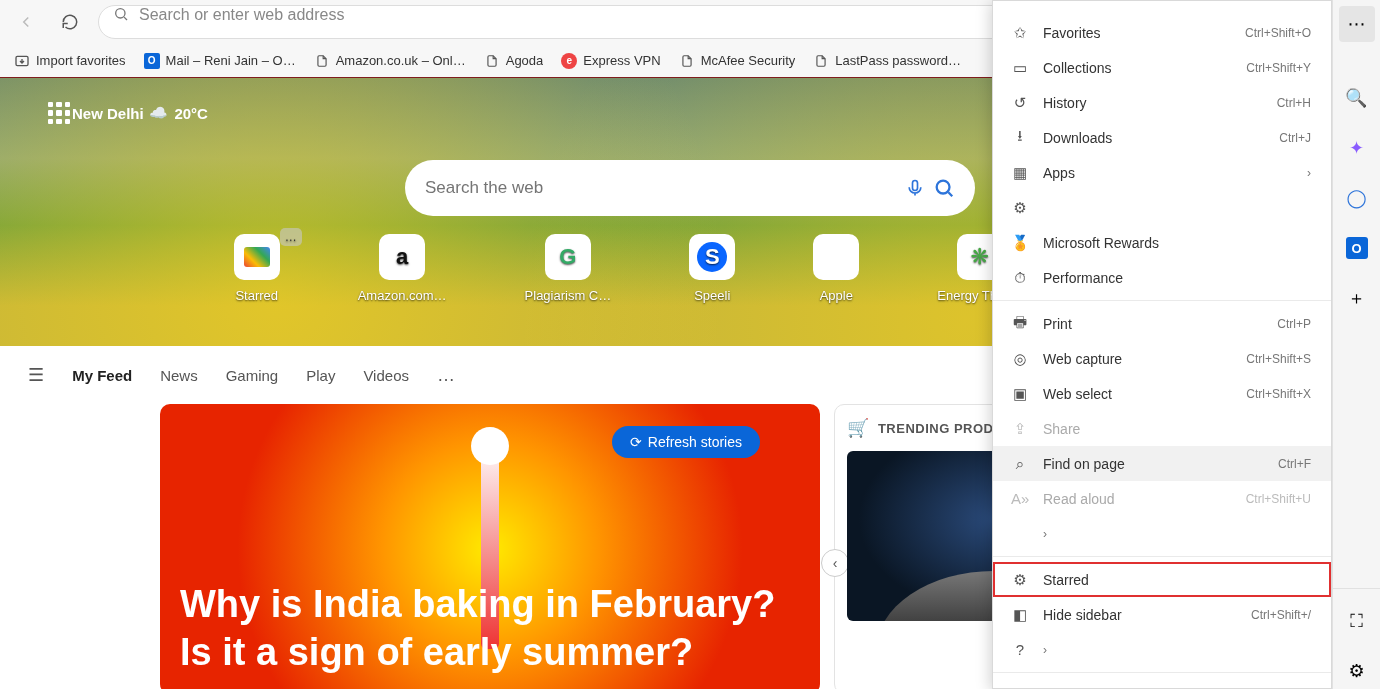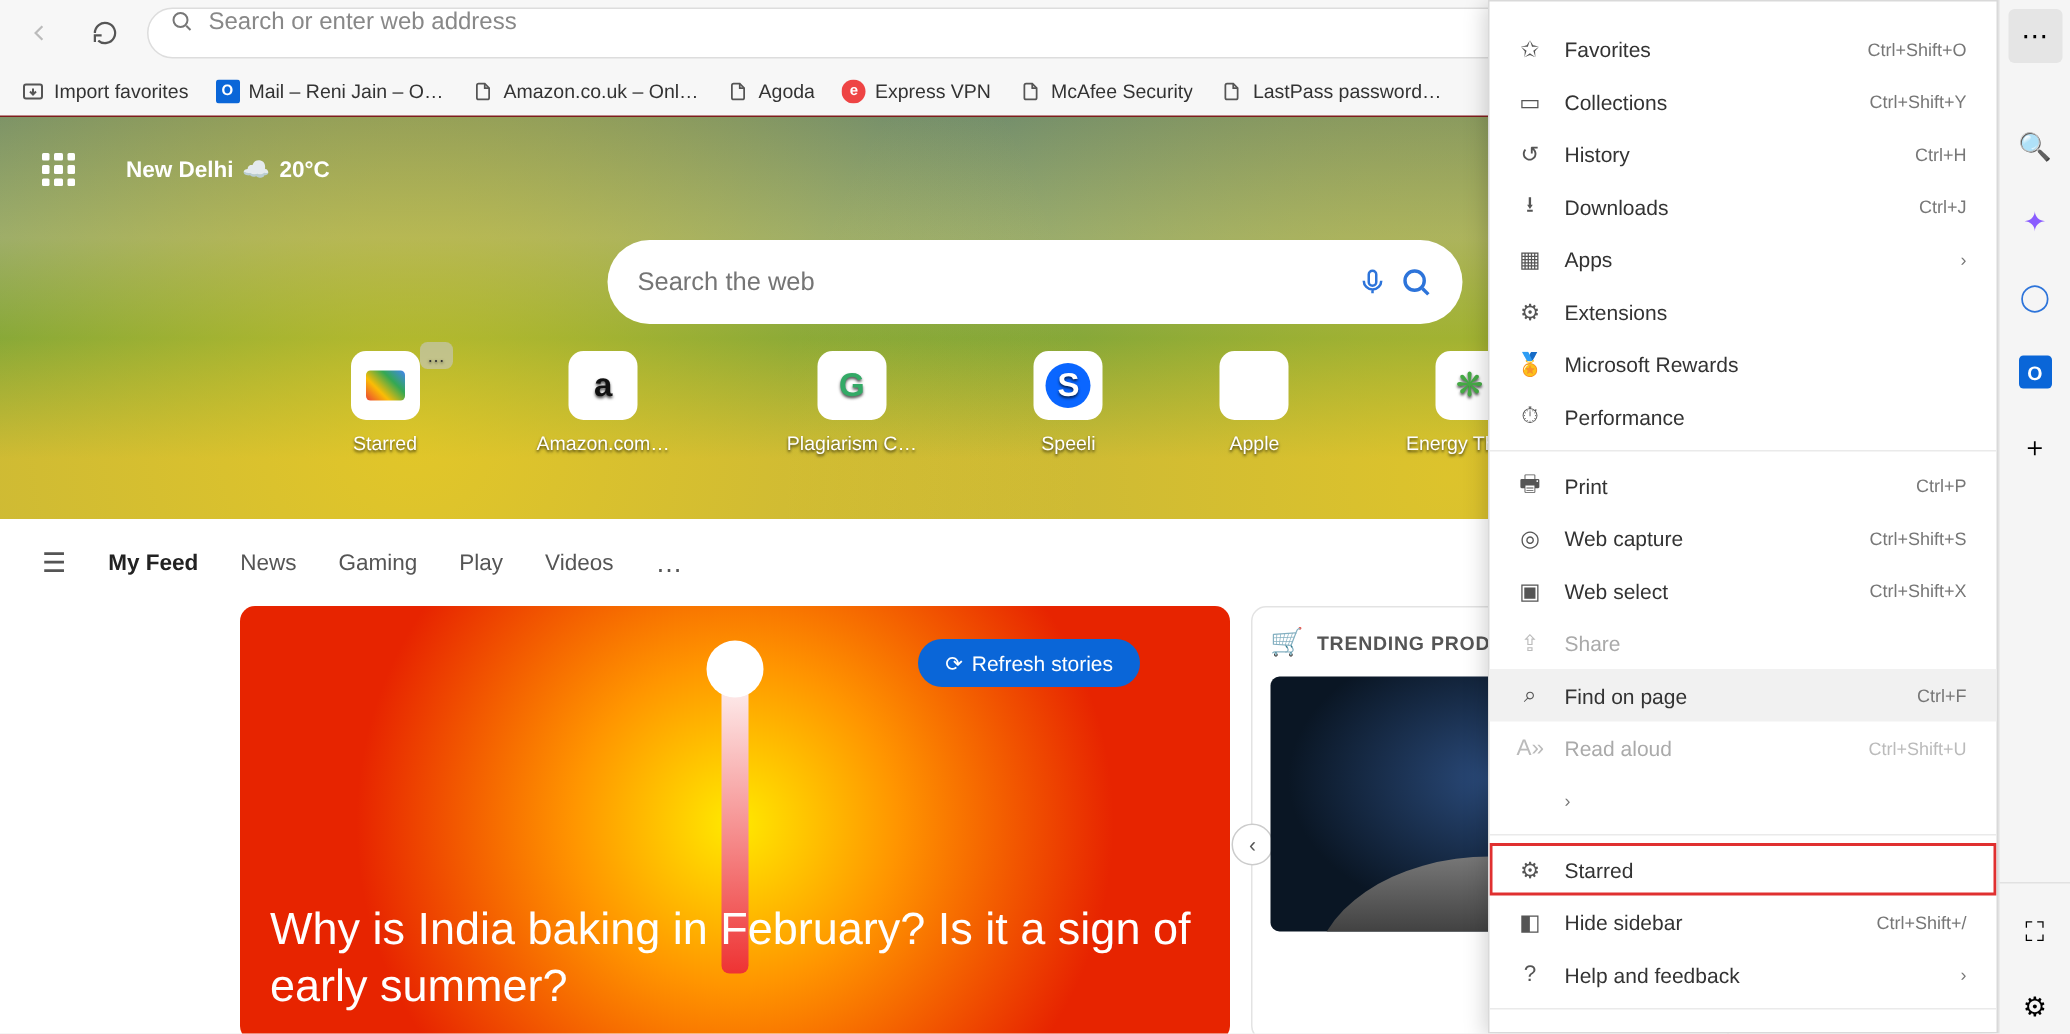--- a/index.html
+++ b/index.html
@@ -11,21 +11,21 @@
 .addr { flex: 1; height: 34px; background: #fff; border: 1px solid #ddd; border-radius: 18px; display: flex; align-items: flex-start; padding: 0 14px; gap: 10px; color: #666; }
 
 
 .bmbar { height: 34px; display: flex; align-items: center; padding: 0 14px; gap: 18px; background: #f7f7f7; font-size: 13px; border-bottom: 1px solid #7f1d1d; }
 .bm { display: flex; align-items: center; gap: 6px; color: #333; white-space: nowrap; max-width: 160px; overflow: hidden; text-overflow: ellipsis; }
 .favico { width: 16px; height: 16px; border-radius: 2px; display: inline-flex; align-items: center; justify-content: center; font-size: 10px; font-weight: bold; }
 
 
 .hero { position: relative; height: 268px; background: linear-gradient(to bottom, #6b8a72 0%, #8aa57a 30%, #6a9d3f 55%, #c4b43a 85%); overflow: hidden; }
 .hero::before { content:""; position:absolute; inset:0; background: radial-gradient(circle at 20% 80%, rgba(245,210,30,.6) 0%, transparent 40%), radial-gradient(circle at 70% 90%, rgba(245,210,30,.5) 0%, transparent 45%); }
-.hero-top { position: relative; display: flex; align-items: center; padding: 24px 28px 0; gap: 34px; color: #fff; font-weight: 600; }
+.hero-top { position: relative; display: flex; align-items: center; padding: 24px 48px 0; gap: 2px; color: #fff; font-weight: 600; }
 .apps-grid { width: 22px; height: 22px; display: grid; grid-template: repeat(3,1fr)/repeat(3,1fr); gap: 3px; }
 .apps-grid span { background: #fff; border-radius: 1px; }
 .weather { display: flex; align-items: center; gap: 6px; font-size: 15px; }
 
 .search-wrap { position: relative; margin: 18px auto 0; width: 570px; }
 .searchbox { height: 56px; background: #fff; border-radius: 30px; display: flex; align-items: center; padding: 0 20px; gap: 8px; margin-top: 36px; }
 .searchbox input { flex: 1; border: 0; outline: 0; font-size: 17px; color: #555; background: transparent; }
 .mic { color:#2d74da; font-size: 20px; }
 .mag { color:#2d74da; font-size: 20px; font-weight: bold; }
 
@@ -43,21 +43,21 @@
 .feedbar .hamb { font-size: 18px; }
 .feedbar .active { font-weight: 700; color: #222; }
 .pill { border: 1px solid #aaa; border-radius: 20px; padding: 6px 16px; display: flex; align-items: center; gap: 8px; font-size: 14px; color:#333; }
 .spacer { flex: 1; }
 
 .feedbody { display: flex; gap: 14px; padding: 0 160px 0 160px; }
 .story { position: relative; width: 660px; height: 290px; background: radial-gradient(circle at 50% 50%, #ffea00 0%, #ff9500 30%, #e72400 70%); border-radius: 10px; color:#fff; overflow:hidden; }
 .story::after { content:""; position:absolute; left:50%; top:12%; width:18px; height:210px; transform:translateX(-50%); background: linear-gradient(#fff,#e33); border-radius:10px 10px 6px 6px; }
 .story::before { content:""; position:absolute; left:50%; top:8%; width:38px; height:38px; transform:translateX(-50%); background:#fff; border-radius:50%; z-index:1;}
 .refresh { position:absolute; top:22px; right:60px; background:#0a66d8; color:#fff; border-radius:20px; padding:8px 18px; font-size:14px; display:flex; align-items:center; gap:6px; z-index: 2; }
-.headline { position:absolute; left:20px; bottom:18px; right:20px; font-size:30px; font-weight:400; line-height:1.25; z-index: 2; }
+.headline { position:absolute; left:20px; bottom:18px; right:20px; font-size:38px; font-weight:700; line-height:1.25; z-index: 2; }
 
 .trending { width:320px; border:1px solid #e3e3e3; border-radius:10px; padding:12px; position: relative; }
 .trending-h { display:flex; align-items:center; gap:8px; color:#555; font-weight:700; font-size:13px; letter-spacing:.5px; }
 .trending-img { margin-top:12px; height:170px; background: radial-gradient(ellipse at 50% 40%, #2a4a7a 0%, #0a1624 65%); border-radius:6px; position: relative; overflow:hidden; }
 .trending-img::after { content:""; position:absolute; left:10%; right:10%; bottom:-30px; height:80px; background: linear-gradient(#777,#222); border-radius:50% 50% 0 0/100% 100% 0 0; }
 .trend-prev { position:absolute; left:-14px; top:50%; width:28px; height:28px; border-radius:50%; background:#fff; border:1px solid #ccc; color:#555; display:flex; align-items:center; justify-content:center; font-size:14px; }
 
 
 .menu { position: absolute; top: 0; right: 48px; width: 340px; height: 689px; background:#fff; border:1px solid #d9d9d9; box-shadow: -2px 2px 14px rgba(0,0,0,.18); z-index: 50; padding-top: 14px; padding-bottom: 4px; overflow: hidden;}
 .mi { display:flex; align-items:center; height:35px; padding: 0 20px 0 18px; gap:14px; font-size:14px; color:#333; position: relative; }
@@ -302,21 +302,20 @@
       <span class="lbl">Downloads</span>
       <span class="sc">Ctrl+J</span>
     </div>
   <div class="mi">
       <span class="ico">▦</span>
       <span class="lbl">Apps</span>
       <span class="chev">›</span>
     </div>
   <div class="mi">
       <span class="ico">⚙</span>
-      <span class="lbl">Extensions</span>
     </div>
   <div class="mi">
       <span class="ico">🏅</span>
       <span class="lbl">Microsoft Rewards</span>
     </div>
   <div class="mi">
       <span class="ico">⏱</span>
       <span class="lbl">Performance</span>
     </div>
   <div class="msep"></div>
@@ -358,21 +357,20 @@
       <span class="ico">⚙</span>
       <span class="lbl">Starred</span>
     </div>
   <div class="mi">
       <span class="ico">◧</span>
       <span class="lbl">Hide sidebar</span>
       <span class="sc">Ctrl+Shift+/</span>
     </div>
   <div class="mi">
       <span class="ico">?</span>
-      <span class="lbl">Help and feedback</span>
       <span class="chev">›</span>
     </div>
   <div class="msep"></div>
   <div class="mi">
       <span class="ico"></span>
       <span class="lbl">Close Microsoft Edge</span>
     </div>
 </div>
 
 <div class="sidebar">

